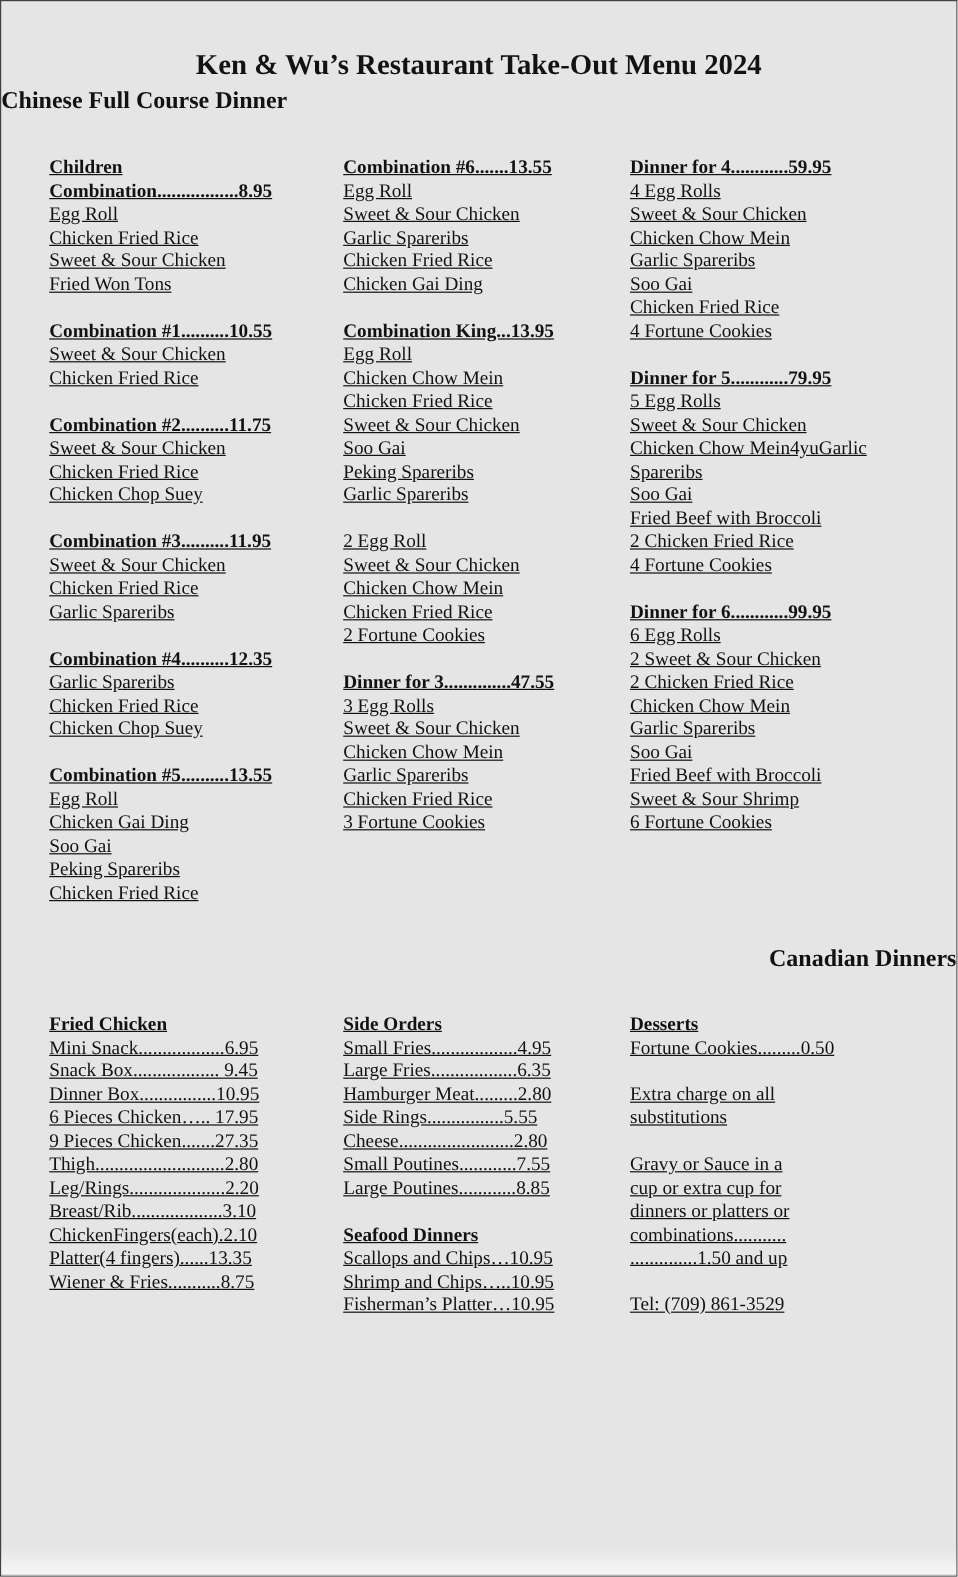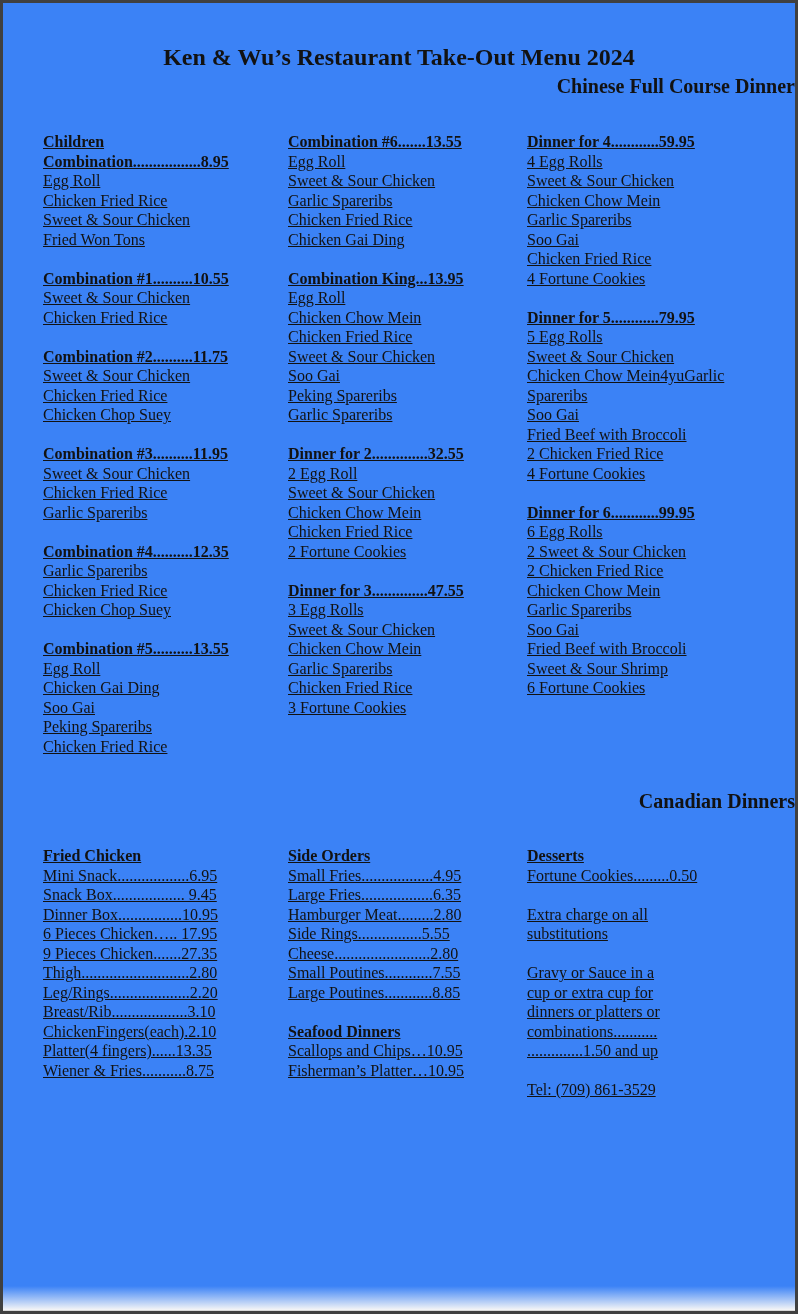--- a/index.html
+++ b/index.html
@@ -1,31 +1,31 @@
 <!DOCTYPE html>
 <html><head>
 <meta charset="utf-8">
 <style>
   html,body{margin:0;padding:0;background:#fff;}
   .page{
-    width:798px;height:1314px;position:relative;background:#3b82f6;
+    width:798px;height:1314px;position:relative;background:#e5e5e5;
     font-family:"Liberation Serif","DejaVu Serif",serif;color:#121212;
-    box-sizing:border-box;border:3px solid #404040;overflow:hidden;
+    box-sizing:border-box;border:1px solid #404040;overflow:hidden;
   }
   .page::after{
     content:"";position:absolute;left:0;right:0;bottom:0;height:24px;
     background:linear-gradient(rgba(255,255,255,0), #f6f6f6);
     border-bottom:1px solid #d8d8d8;pointer-events:none;
   }
   .menu-title{
     font-size:24px;font-weight:bold;text-align:center;
     margin:40px 0 0 0;line-height:28px;
   }
   .menu-subtitle{
-    font-size:20px;font-weight:bold;text-align:right;
+    font-size:20px;font-weight:bold;text-align:left;
     margin:3px 0 0 0;line-height:25px;
   }
   .menu-grid{
     display:grid;grid-template-columns:245px 239px auto;
     padding:0 18px 0 40px;margin-top:33px;text-decoration:underline;
   }
   .col{min-width:0;}
   .group{margin-bottom:19.5px;}
   .group:last-child{margin-bottom:0;}
   .heading,.line{font-size:16px;line-height:19.5px;white-space:nowrap;}
@@ -97,21 +97,20 @@
           <div class="heading">Combination King...13.95</div>
           <div class="line">Egg Roll</div>
           <div class="line">Chicken Chow Mein</div>
           <div class="line">Chicken Fried Rice</div>
           <div class="line">Sweet &amp; Sour Chicken</div>
           <div class="line">Soo Gai</div>
           <div class="line">Peking Spareribs</div>
           <div class="line">Garlic Spareribs</div>
         </div>
         <div class="group">
-          <div class="heading">Dinner for 2..............32.55</div>
           <div class="line">2 Egg Roll</div>
           <div class="line">Sweet &amp; Sour Chicken</div>
           <div class="line">Chicken Chow Mein</div>
           <div class="line">Chicken Fried Rice</div>
           <div class="line">2 Fortune Cookies</div>
         </div>
         <div class="group">
           <div class="heading">Dinner for 3..............47.55</div>
           <div class="line">3 Egg Rolls</div>
           <div class="line">Sweet &amp; Sour Chicken</div>
@@ -184,20 +183,21 @@
           <div class="line">Large Fries..................6.35</div>
           <div class="line">Hamburger Meat.........2.80</div>
           <div class="line">Side Rings................5.55</div>
           <div class="line">Cheese........................2.80</div>
           <div class="line">Small Poutines............7.55</div>
           <div class="line">Large Poutines............8.85</div>
         </div>
         <div class="group">
           <div class="heading">Seafood Dinners</div>
           <div class="line">Scallops and Chips…10.95</div>
+          <div class="line">Shrimp and Chips…..10.95</div>
           <div class="line">Fisherman’s Platter…10.95</div>
         </div>
       </div>
       <div class="col">
         <div class="group">
           <div class="heading">Desserts</div>
           <div class="line">Fortune Cookies.........0.50</div>
         </div>
         <div class="group">
           <div class="line">Extra charge on all</div>

